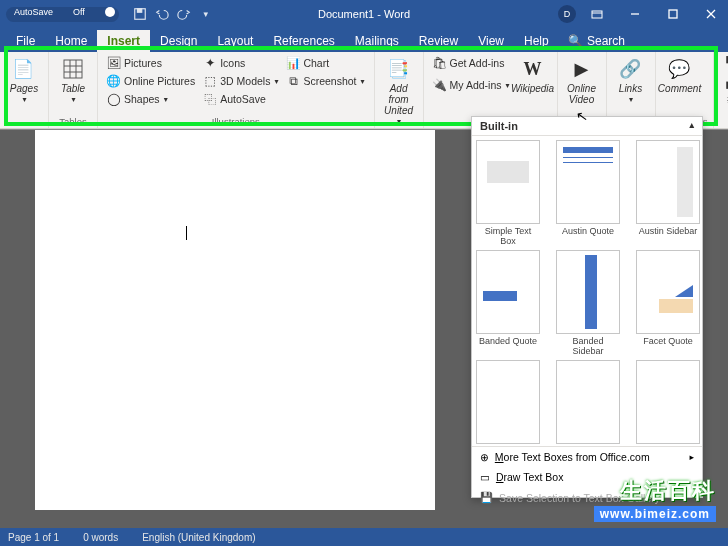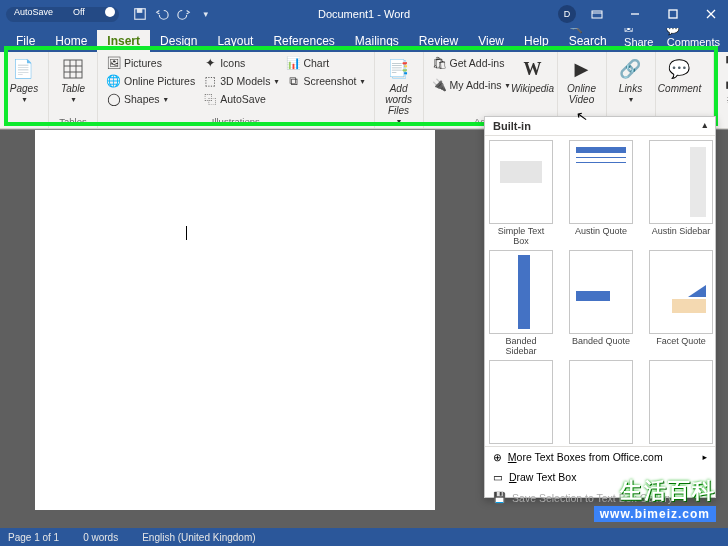--- a/index.html
+++ b/index.html
@@ -39,21 +39,21 @@
 .rbtn-small .ico { width: 14px; height: 14px; display: flex; align-items: center; justify-content: center; font-size: 12px; }
 .rcol { display: flex; flex-direction: column; gap: 0; }
 .dd { font-size: 8px; margin-left: 1px; }
 
 
 .doc-area { position: absolute; top: 130px; left: 0; right: 0; bottom: 18px; background: #5f5f5f; }
 .page { position: absolute; left: 35px; top: 0; width: 400px; height: 380px; background: #fff; }
 .cursor { position: absolute; left: 186px; top: 226px; width: 1px; height: 14px; background: #000; }
 
 
-.gallery { position: absolute; top: 116px; right: 12px; width: 232px; height: 382px; background: #fff; border: 1px solid #c6c6c6; box-shadow: 0 3px 8px rgba(0,0,0,.25); z-index: 5; font-size: 10.5px; }
+.gallery { position: absolute; top: 116px; right: 25px; width: 232px; height: 382px; background: #fff; border: 1px solid #c6c6c6; box-shadow: 0 3px 8px rgba(0,0,0,.25); z-index: 5; font-size: 10.5px; }
 .gallery-header { padding: 3px 8px; border-bottom: 1px solid #e1dfdc; font-weight: 600; font-size: 11px; color: #323130; display: flex; justify-content: space-between; }
 .gallery-body { height: 310px; overflow: hidden; padding: 4px; }
 .gallery-grid { display: grid; grid-template-columns: repeat(3, 1fr); gap: 4px 16px; }
 .thumb-wrap { display: flex; flex-direction: column; align-items: center; gap: 2px; }
 .thumb { width: 64px; height: 84px; border: 1px solid #c6c6c6; background: #fff; position: relative; cursor: pointer; }
 .thumb-label { font-size: 9px; color: #444; text-align: center; }
 .gallery-footer { border-top: 1px solid #e1dfdc; }
 .gallery-footitem { display: flex; align-items: center; gap: 6px; padding: 4px 8px; cursor: pointer; }
 .gallery-footitem.disabled { color: #aaa; cursor: default; }
 .underline-first::first-letter { text-decoration: underline; }
@@ -143,24 +143,20 @@
   <div class="menu-item">Home</div>
   <div class="menu-item active">Insert</div>
   <div class="menu-item">Design</div>
   <div class="menu-item">Layout</div>
   <div class="menu-item">References</div>
   <div class="menu-item">Mailings</div>
   <div class="menu-item">Review</div>
   <div class="menu-item">View</div>
   <div class="menu-item">Help</div>
   <div class="menu-item">🔍 <span>Search</span></div>
-  <div class="menubar-right">
-    <span>✉ <span>Share</span></span>
-    <span>💬 <span>Comments</span></span>
-  </div>
 </div>
 
 <div class="green-highlight"></div>
 
 <div class="ribbon-wrap">
 <div class="ribbon">
 
   <div class="rgroup">
     <div class="rgroup-body">
       <div class="rbtn-large">
@@ -232,21 +228,21 @@
             </div>
       </div>
     </div>
     <div class="rgroup-label">Illustrations</div>
   </div>
 
   <div class="rgroup">
     <div class="rgroup-body">
       <div class="rbtn-large">
         <span class="ico">📑</span>
-        <span class="lbl">Add words Files</span>
+        <span class="lbl">Add from United</span>
         <span class="dd">▾</span>
       </div>
     </div>
     <div class="rgroup-label">Content</div>
   </div>
 
   <div class="rgroup">
     <div class="rgroup-body">
       <div class="rcol" style="justify-content:center;gap:4px;">
         <div class="rbtn-small">
@@ -336,26 +332,26 @@
         </div>
       <div class="thumb-wrap">
           <div class="thumb th-aq"></div>
           <div class="thumb-label">Austin Quote</div>
         </div>
       <div class="thumb-wrap">
           <div class="thumb th-aside"></div>
           <div class="thumb-label">Austin Sidebar</div>
         </div>
       <div class="thumb-wrap">
+          <div class="thumb th-bq"></div>
+          <div class="thumb-label">Banded Quote</div>
+        </div>
+      <div class="thumb-wrap">
           <div class="thumb th-bside"></div>
           <div class="thumb-label">Banded Sidebar</div>
-        </div>
-      <div class="thumb-wrap">
-          <div class="thumb th-bq"></div>
-          <div class="thumb-label">Banded Quote</div>
         </div>
       <div class="thumb-wrap">
           <div class="thumb th-facet"></div>
           <div class="thumb-label">Facet Quote</div>
         </div>
       <div class="thumb-wrap">
           <div class="thumb"></div>
         </div>
       <div class="thumb-wrap">
           <div class="thumb"></div>

